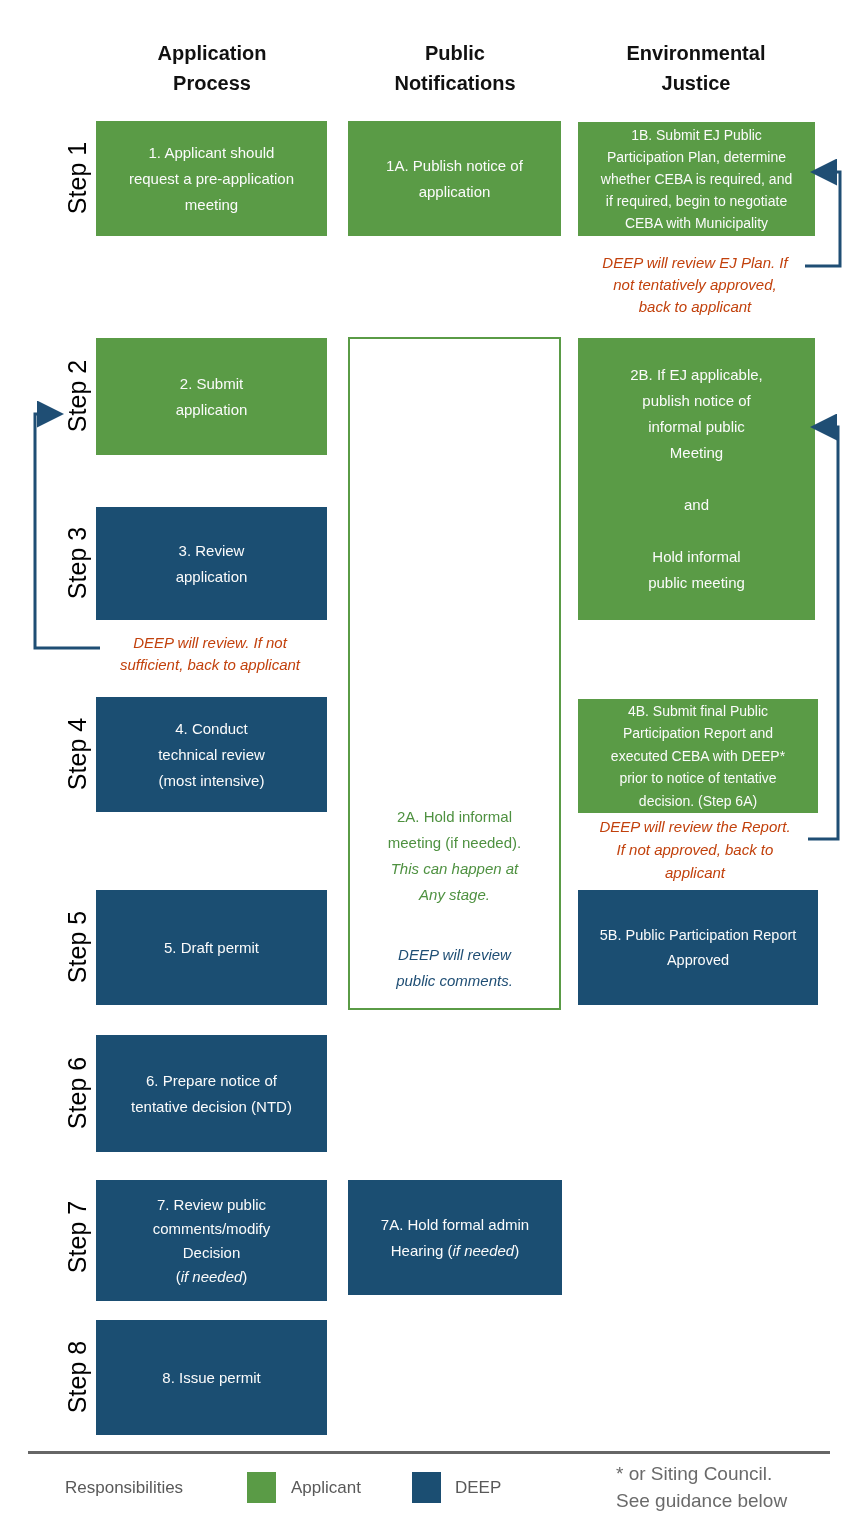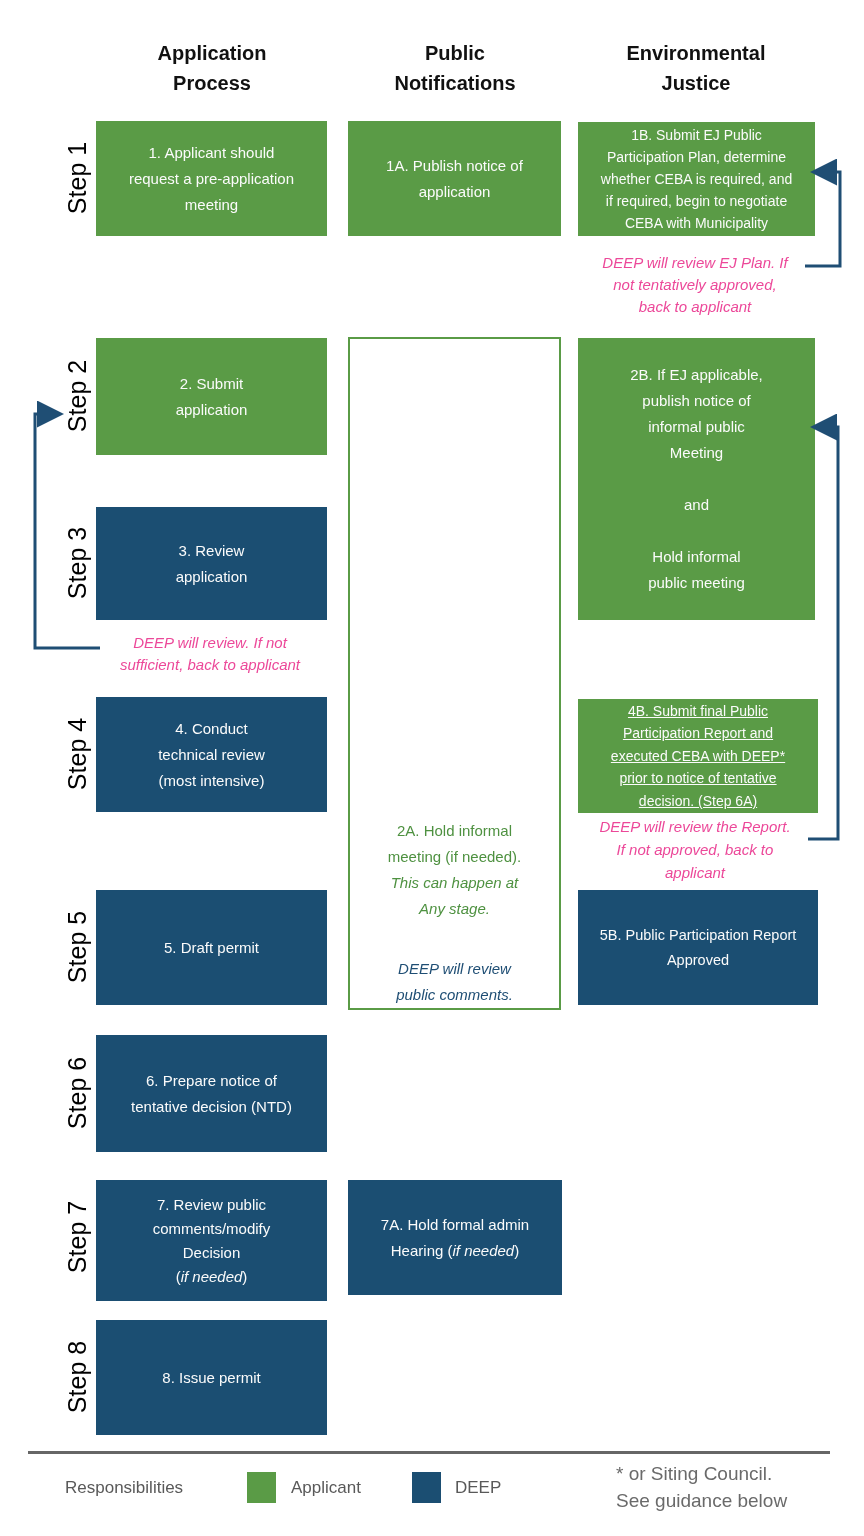--- a/index.html
+++ b/index.html
@@ -13,50 +13,50 @@
 
   
   .step{position:absolute;left:17px;width:120px;height:30px;text-align:center;
         font-size:25px;color:#000;transform:rotate(-90deg);line-height:30px;}
   #s1{top:163px;} #s2{top:381px;} #s3{top:548px;} #s4{top:739px;}
   #s5{top:932px;} #s6{top:1078px;} #s7{top:1222px;} #s8{top:1362px;}
 
   
   .box{position:absolute;display:flex;flex-direction:column;justify-content:center;
        align-items:center;text-align:center;color:#fbfbfb;font-size:15px;
-       line-height:26px;padding:0 6px;box-sizing:border-box;}
+       line-height:26px;padding:14px 6px;box-sizing:border-box;}
   .green{background:#5A9B46;}
   .navy{background:#1B4E72;}
   .outline{background:#fff;border:2px solid #5A9B46;justify-content:flex-end;}
   .ln:empty::before{content:"\00a0";}
   .it{font-style:italic;}
 
   #b1 {left:96px; top:121px; width:231px;height:115px;}
   #b1a{left:348px;top:121px; width:213px;height:115px;}
   #b1b{left:578px;top:122px; width:237px;height:114px;font-size:14px;line-height:22px;}
   #b2 {left:96px; top:338px; width:231px;height:117px;}
   #b2a{left:348px;top:337px; width:213px;height:673px;padding-top:16px;}
   #b2b{left:578px;top:338px; width:237px;height:282px;}
   #b3 {left:96px; top:507px; width:231px;height:113px;}
   #b4 {left:96px; top:697px; width:231px;height:115px;}
-  #b4b{left:578px;top:699px; width:240px;height:114px;font-size:14px;line-height:22.5px;text-decoration:underline;}
+  #b4b{left:578px;top:699px; width:240px;height:114px;font-size:14px;line-height:22.5px;}
   #b5 {left:96px; top:890px; width:231px;height:115px;}
   #b5b{left:578px;top:890px; width:240px;height:115px;font-size:14.5px;line-height:25px;}
   #b6 {left:96px; top:1035px;width:231px;height:117px;}
   #b6a{left:348px;top:1035px;width:214px;height:117px;}
   #b7 {left:96px; top:1180px;width:231px;height:121px;line-height:24px;}
   #b7a{left:348px;top:1180px;width:214px;height:115px;}
   #b8 {left:96px; top:1320px;width:231px;height:115px;}
 
   
   .greenTxt{color:#4E9140;font-size:15px;line-height:26px;}
   .navyTxt{color:#1F4E74;font-size:15px;line-height:26px;margin-top:34px;font-style:italic;}
 
   
-  .note{position:absolute;text-align:center;color:#ec4899;font-style:italic;font-size:15px;}
+  .note{position:absolute;text-align:center;color:#c2410c;font-style:italic;font-size:15px;}
   #n-ej    {left:560px;top:252px;width:270px;line-height:22px;}
   #n-review{left:70px; top:632px;width:280px;line-height:22px;}
   #n-report{left:560px;top:815px;width:270px;line-height:23px;}
 
   
   .arrows{position:absolute;left:0;top:0;width:864px;height:1536px;pointer-events:none;}
 
   
   .divider{position:absolute;left:28px;top:1451px;width:802px;height:3px;background:#666;}
   .legend-title{position:absolute;left:65px;top:1478px;font-size:17px;color:#595959;}

